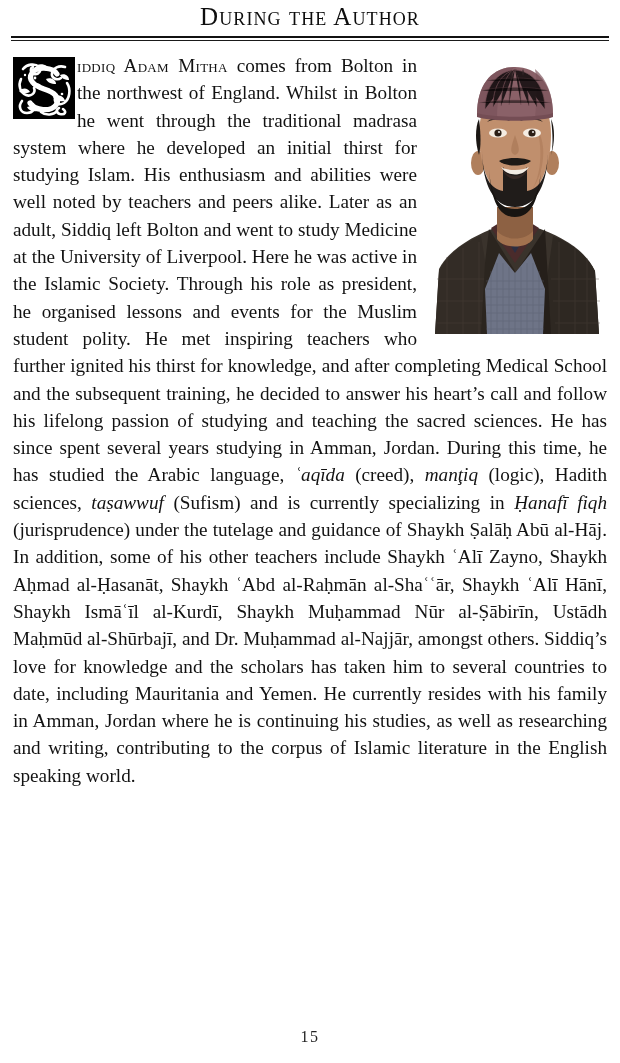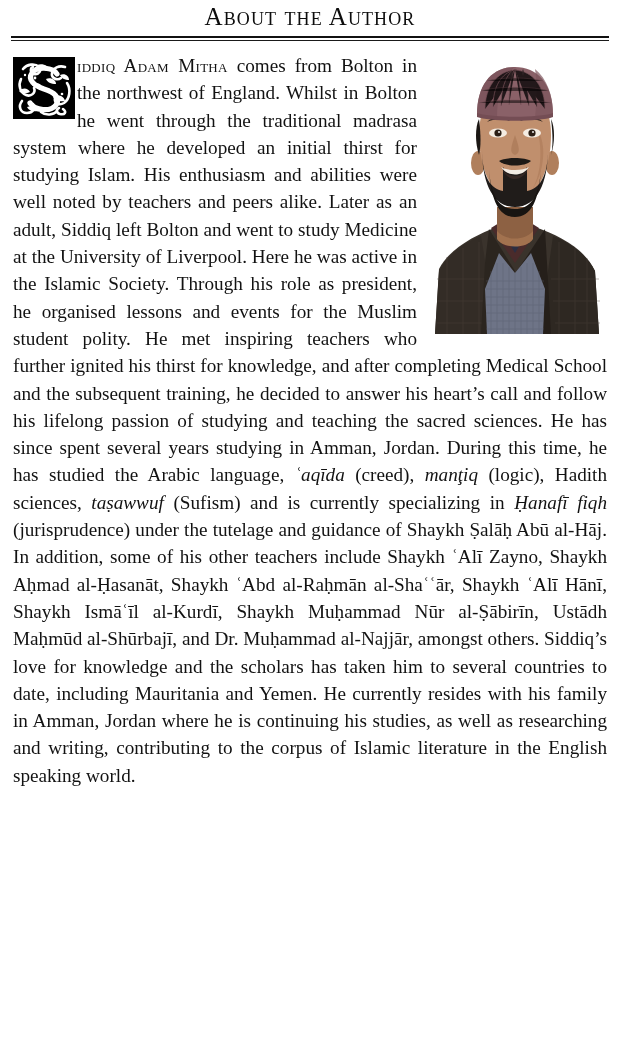--- a/index.html
+++ b/index.html
@@ -127,21 +127,21 @@
     letter-spacing: 1.6px;
     color: #232323;
   }
 </style>
 </head>
 <body>
 
 <div class="page">
 
   <div class="page-header">
-    <div class="header-title">About the Author</div>
+    <div class="header-title">During the Author</div>
     <div class="header-rule"></div>
     <div class="header-rule-thin"></div>
   </div>
 
   <div class="body-block">
 
     <div class="author-photo">
       <svg width="176" height="277" viewBox="0 0 176 277" xmlns="http://www.w3.org/2000/svg">
         <rect x="0" y="0" width="176" height="277" fill="#ffffff"></rect>
 
@@ -287,14 +287,17 @@
           <circle cx="22" cy="21" r="1.4"></circle>
           <circle cx="49" cy="37" r="1.3"></circle>
           <circle cx="12" cy="18" r="1.2"></circle>
         </g>
       </svg>
     </span>
 
     <p><span class="smallcaps">iddiq Adam Mitha</span><span> comes from Bolton in the northwest of England. Whilst in Bolton he went through the traditional madrasa system where he developed an initial thirst for studying Islam. His enthusiasm and abilities were well noted by teachers and peers alike. Later as an adult, Siddiq left Bolton and went to study Medicine at the University of Liverpool. Here he was active in the Islamic Society. Through his role as president, he organised lessons and events for the Muslim student polity. He met inspiring teachers who further ignited his thirst for knowledge, and after completing Medical School and the subsequent training, he decided to answer his heart’s call and follow his lifelong passion of studying and teaching the sacred sciences. He has since spent several years studying in Amman, Jordan. During this time, he has studied the Arabic language, </span><span class="ital">ʿaqīda</span><span> (creed), </span><span class="ital">manţiq</span><span> (logic), Hadith sciences, </span><span class="ital">taṣawwuf</span><span> (Sufism) and is currently specializing in </span><span class="ital">Ḥanafī fiqh</span><span> (jurisprudence) under the tutelage and guidance of Shaykh Ṣalāḥ Abū al-Hāj. In addition, some of his other teachers include Shaykh ʿAlī Zayno, Shaykh Aḥmad al-Ḥasanāt, Shaykh ʿAbd al-Raḥmān al-Shaʿʿār, Shaykh ʿAlī Hānī, Shaykh Ismāʿīl al-Kurdī, Shaykh Muḥammad Nūr al-Ṣābirīn, Ustādh Maḥmūd al-Shūrbajī, and Dr. Muḥammad al-Najjār, amongst others. Siddiq’s love for knowledge and the scholars has taken him to several countries to date, including Mauritania and Yemen. He currently resides with his family in Amman, Jordan where he is continuing his studies, as well as researching and writing, contributing to the corpus of Islamic literature in the English speaking world.</span></p>
   </div>
 
+  <div class="page-footer">
+    <span class="folio">15</span>
+  </div>
 
 </div>
 
 </body></html>

